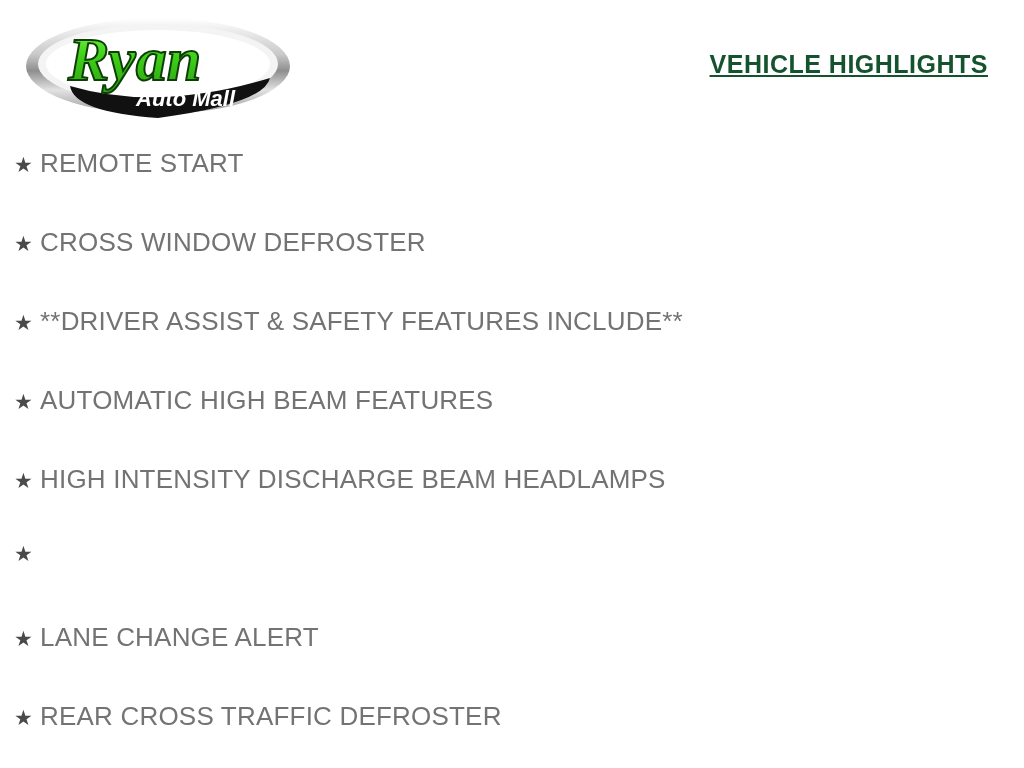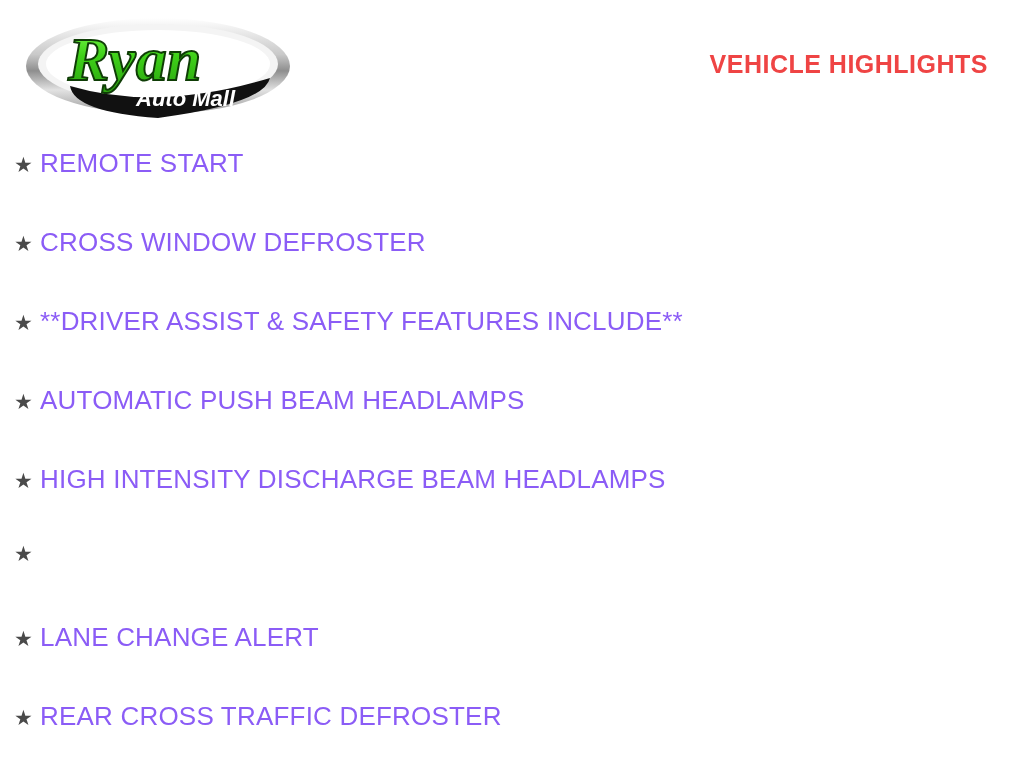--- a/index.html
+++ b/index.html
@@ -34,22 +34,23 @@
     display: block;
   }
 
   .highlights-title {
     position: absolute;
     right: 36px;
     top: 50px;
     font-size: 25px;
     font-weight: bold;
     letter-spacing: 0.5px;
-    color: #ef4444;
+    color: #14532d;
     white-space: nowrap;
+    text-decoration: underline;
   }
 
   
   .feature-list {
     list-style: none;
     margin: 0;
     padding: 0;
     position: absolute;
     top: 148px;
     left: 0;
@@ -64,21 +65,21 @@
   .star-icon {
     width: 26px;
     flex: 0 0 26px;
     font-size: 21px;
     line-height: 1;
     color: #4a4a4a;
     text-align: left;
   }
   .feature-text {
     font-size: 26px;
-    color: #8b5cf6;
+    color: #737373;
     letter-spacing: 0.2px;
     white-space: nowrap;
   }
 </style>
 </head>
 <body>
 
 <div class="header">
 
   <div class="logo">
@@ -121,21 +122,21 @@
   <li class="feature-item">
     <span class="star-icon">★</span>
     <span class="feature-text">CROSS WINDOW DEFROSTER</span>
   </li>
   <li class="feature-item">
     <span class="star-icon">★</span>
     <span class="feature-text">**DRIVER ASSIST &amp; SAFETY FEATURES INCLUDE**</span>
   </li>
   <li class="feature-item">
     <span class="star-icon">★</span>
-    <span class="feature-text">AUTOMATIC PUSH BEAM HEADLAMPS</span>
+    <span class="feature-text">AUTOMATIC HIGH BEAM FEATURES</span>
   </li>
   <li class="feature-item">
     <span class="star-icon">★</span>
     <span class="feature-text">HIGH INTENSITY DISCHARGE BEAM HEADLAMPS</span>
   </li>
   <li class="feature-item">
     <span class="star-icon">★</span>
   </li>
   <li class="feature-item">
     <span class="star-icon">★</span>

